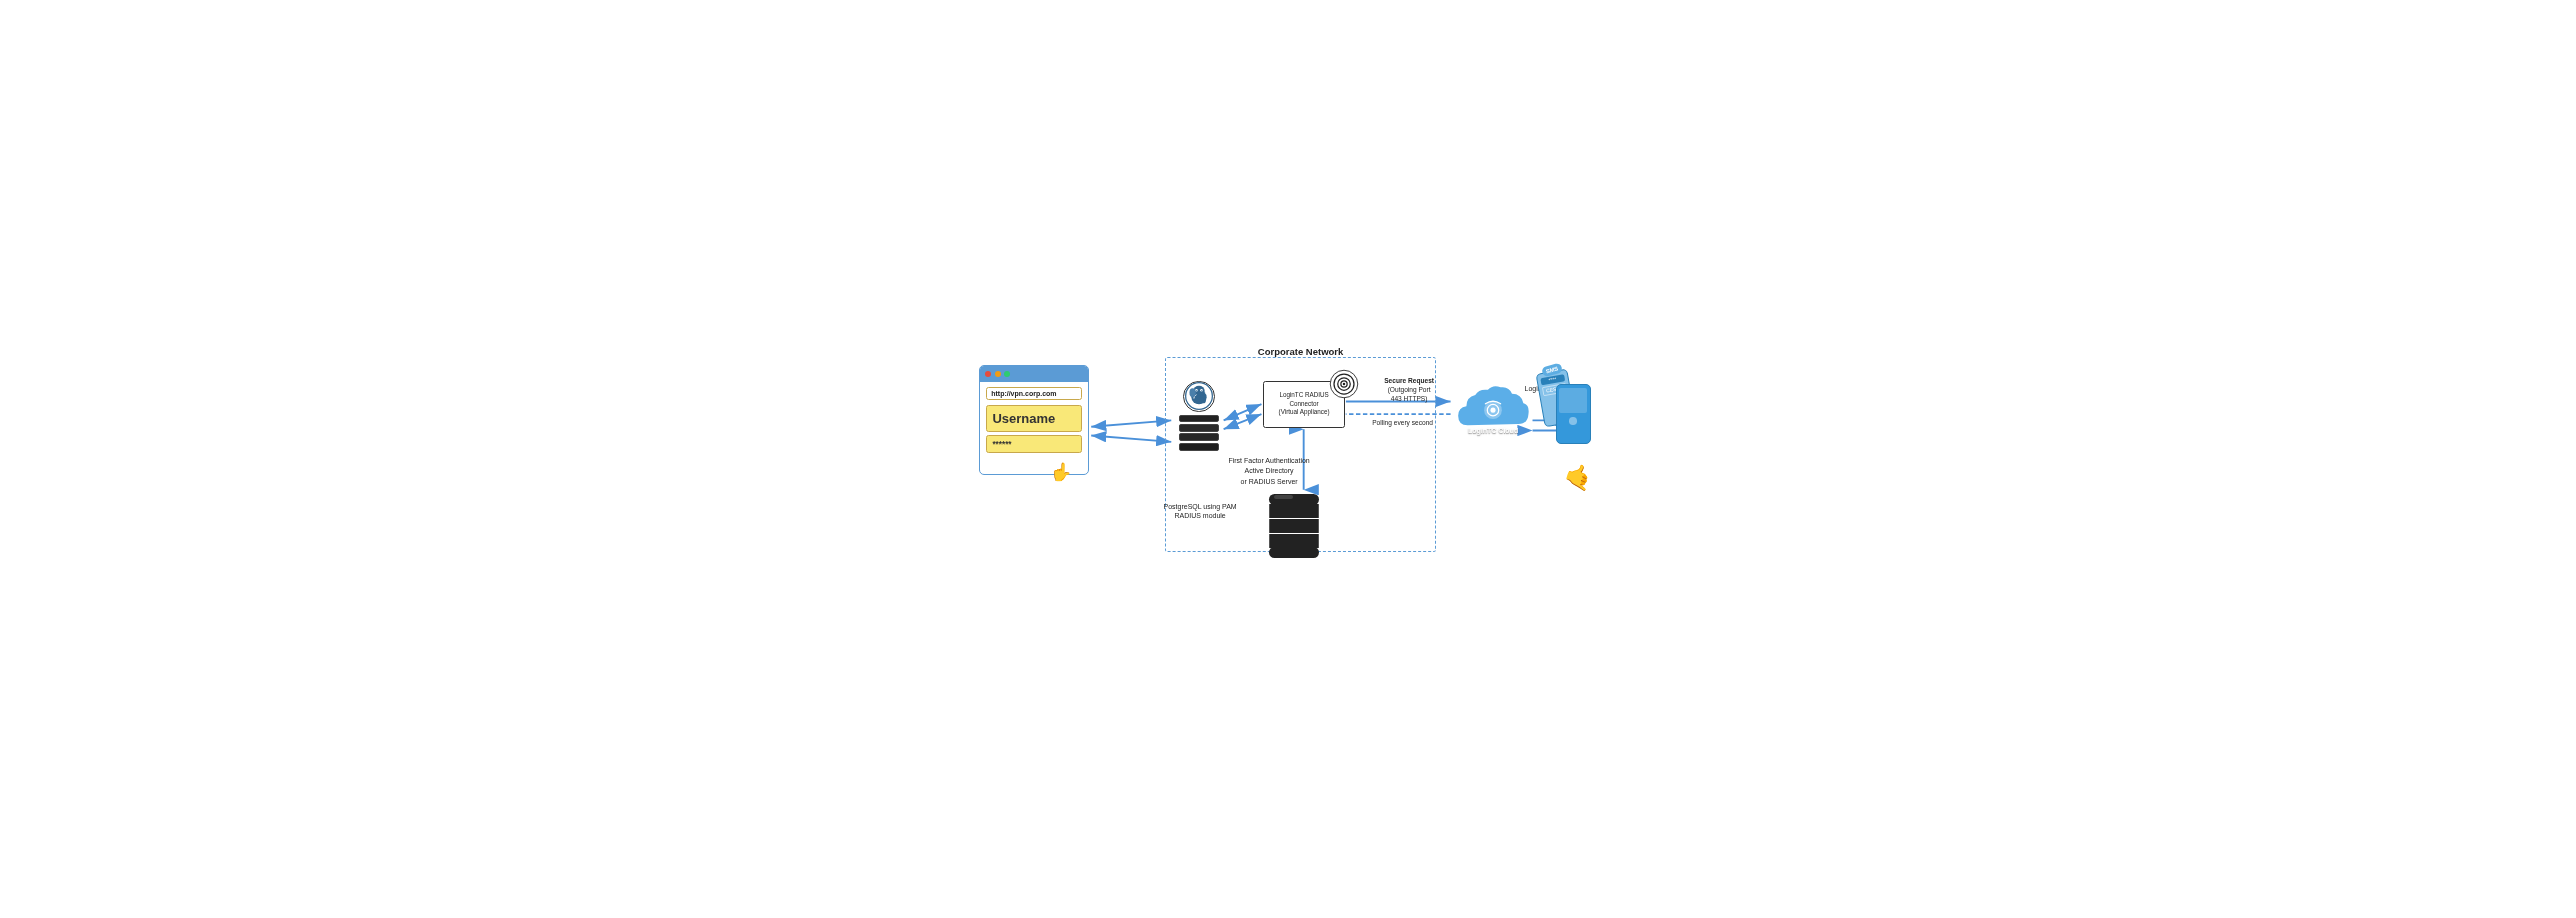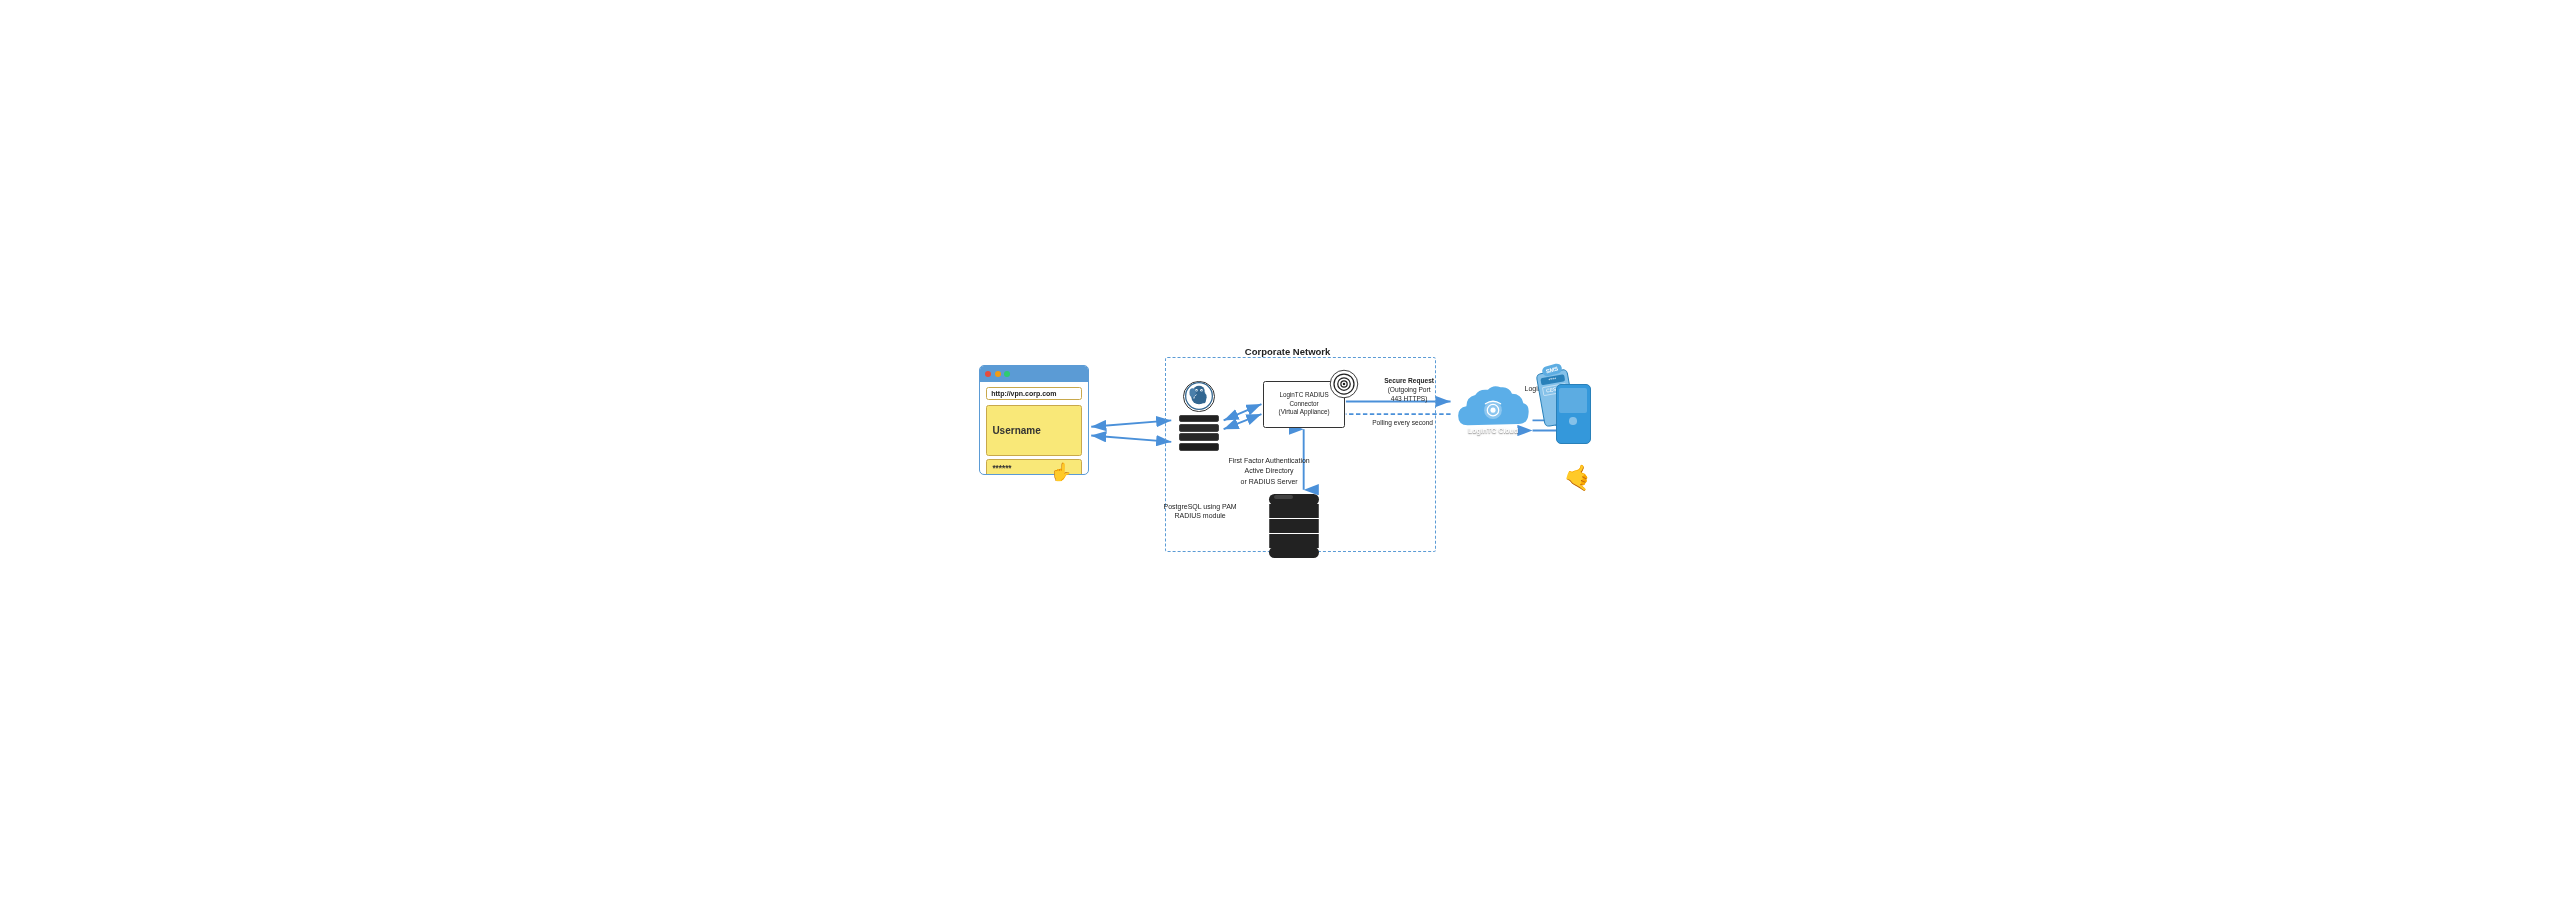--- a/index.html
+++ b/index.html
@@ -32,21 +32,21 @@
       position: absolute;
       left: 186px;
       top: 11.3px;
       width: 271px;
       height: 195px;
       border: 1.3px dashed #5b9bd5;
       border-radius: 2.5px;
     }
     .corp-network-label {
       position: absolute;
-      left: 173px;
+      left: 186px;
       top: 0px;
       width: 271px;
       text-align: center;
       font-size: 9.5px;
       font-weight: bold;
       color: #222;
       background: #fff;
       padding: 0 5px;
     }
 
@@ -86,22 +86,22 @@
       font-size: 7px;
       font-weight: bold;
       color: #222;
       margin-bottom: 5px;
       background: #fff;
     }
     .field-user {
       background: #f9e878;
       border: 0.6px solid #c8a84b;
       border-radius: 2.5px;
-      padding: 19px 5px;
-      font-size: 10px;
+      padding: 5px 5px;
+      font-size: 13px;
       font-weight: bold;
       color: #333;
       margin-bottom: 3.8px;
       width: 100%;
     }
     .field-pass {
       background: #f9e878;
       border: 0.6px solid #c8a84b;
       border-radius: 2.5px;
       padding: 3.2px 5px;

